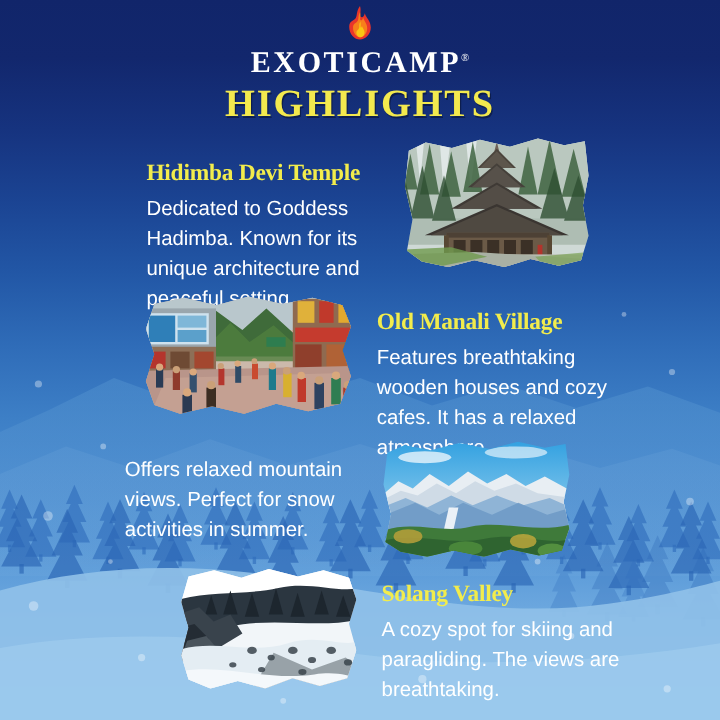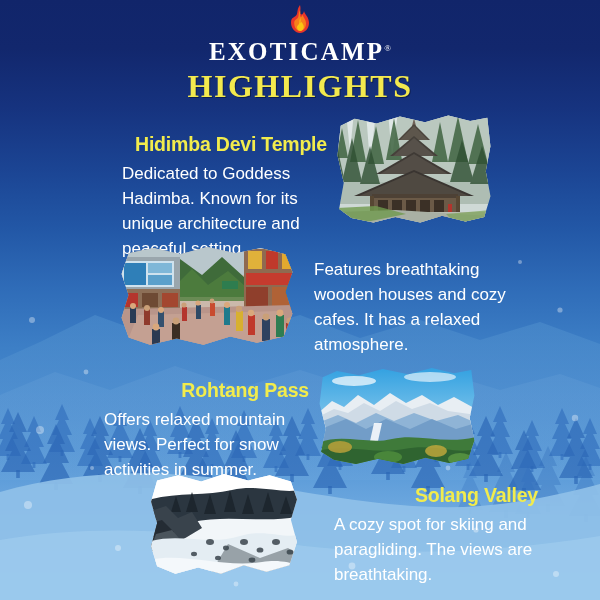--- a/index.html
+++ b/index.html
@@ -52,25 +52,24 @@
     font-family:"Liberation Serif", serif;
     font-weight:bold;font-size:32px;letter-spacing:1.5px;
     color:#f3e94e;
     text-shadow:1px 1px 0 rgba(0,0,0,.35);
   }
 
   
   .row{position:absolute;}
   .row .txt{position:absolute;}
   .h-title{
-    font-family:Liberation Sans, sans-serif;
+    font-family:Liberation Serif, serif;
     font-weight:bold;font-size:19.5px;color:#f2ec4c;
     margin:0 0 7px 0;line-height:1.1;white-space:nowrap;
     letter-spacing:-0.2px;
-    text-align:right;
   }
   .h-desc{
     font-family:"Liberation Sans", sans-serif;
     font-size:17px;color:#ffffff;line-height:1.47;margin:0;
     max-width:205px;
   }
 
   
   .photo{position:absolute;overflow:hidden;}
   .photo .inner{
@@ -341,27 +340,27 @@
           <circle cx="172" cy="76" r="3.4" fill="#caa078"></circle>
         <rect x="54" y="78" width="8" height="22" fill="#3c2d22"></rect>
           <circle cx="58" cy="76" r="3.4" fill="#caa078"></circle>
         <rect x="34" y="84" width="8" height="20" fill="#2b3a52"></rect>
           <circle cx="38" cy="82" r="3.4" fill="#d9a87c"></circle>
       </g>
     </svg>
   </div>
   <div class="row" style="left:314px;top:258px;width:220px;">
     <div class="txt" style="left:0;top:0;">
+      <p class="h-title">Old Manali Village</p>
       <p class="h-desc">Features breathtaking wooden houses and cozy cafes. It has a relaxed atmosphere.</p>
     </div>
   </div>
 
   <div class="row" style="left:104px;top:380px;width:215px;">
     <div class="txt" style="left:0;top:0;">
-      <p class="h-title">Rohtang Pass</p>
       <p class="h-desc">Offers relaxed mountain views. Perfect for snow activities in summer.</p>
     </div>
   </div>
   <div class="photo p3 torn1">
     <svg class="inner" viewBox="0 0 158 102" preserveAspectRatio="none">
       <defs>
         <linearGradient id="skyg3" x1="0" y1="0" x2="0" y2="1">
           <stop offset="0%" stop-color="#2f9fe0"></stop>
           <stop offset="100%" stop-color="#bfe4f5"></stop>
         </linearGradient>
@@ -423,19 +422,19 @@
           <ellipse cx="104" cy="88" rx="3.4" ry="2.4"></ellipse>
         <ellipse cx="132" cy="92" rx="3" ry="2.2"></ellipse>
           <ellipse cx="46" cy="82" rx="3" ry="2.2"></ellipse>
       </g>
       <path d="M80,72 L112,86 L140,76 L152,84 L152,106 L60,106 Z" fill="#3c464e" opacity=".45"></path>
 
       <path d="M0,88 C 36,80 74,96 114,90 C 134,87 146,92 152,94 L152,106 L0,106 Z" fill="#f4f8fb"></path>
     </svg>
   </div>
   <div class="row" style="left:318px;top:485px;width:220px;">
-    <div class="txt" style="left:16px;top:0;">
+    <div class="txt" style="left:0;top:0;">
       <p class="h-title">Solang Valley</p>
       <p class="h-desc">A cozy spot for skiing and paragliding. The views are breathtaking.</p>
     </div>
   </div>
 
 </div>
 
 </body></html>

